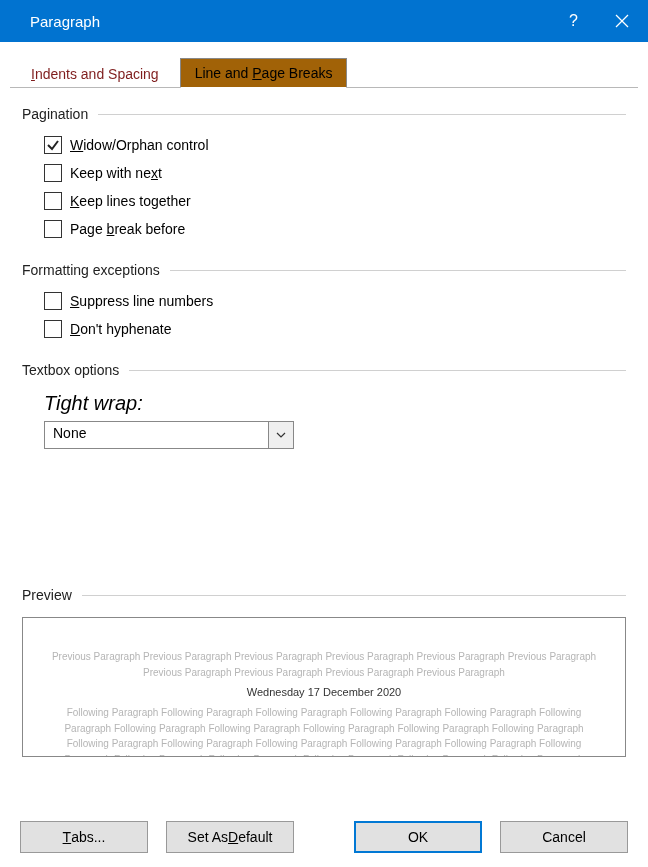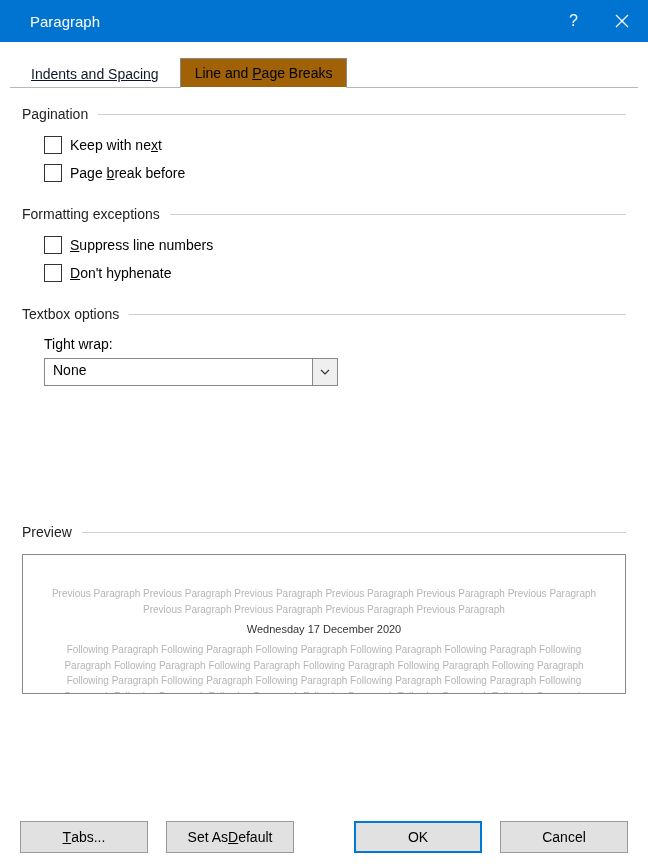--- a/index.html
+++ b/index.html
@@ -66,22 +66,21 @@
   .tabstrip .tab {
     padding: 6px 14px 6px 14px;
     border: 1px solid transparent;
     border-bottom: none;
     position: relative;
     top: 1px;
     font-size: 14px;
     cursor: default;
   }
   .tabstrip .tab.inactive {
-    color: #0f172a;
-    text-decoration: underline;
+    color: #7f1d1d;
   }
   .tabstrip .tab.active {
     border: 1px solid #888;
     border-bottom: 1px solid #fff;
     background: #a16207;
   }
   .tabstrip .tab .ul { text-decoration: underline; }
 
   .tabpanel {
     padding: 18px 12px 10px 12px;
@@ -122,24 +121,24 @@
   .checkbox svg { display: none; }
   .checkbox.checked svg { display: block; }
   .checkrow .lbl { font-size: 14px; }
   .checkrow .lbl .ul { text-decoration: underline; }
 
   .section-gap { height: 14px; }
 
   .tightwrap-row {
     margin: 2px 0 8px 22px;
   }
-  .tightwrap-row .tw-label { font-size: 14px; margin-bottom: 6px; }
+  .tightwrap-row .tw-label { font-size: 20px; margin-bottom: 6px; font-style: italic; }
   .combo {
     display: flex;
-    width: 294px;
+    width: 250px;
     height: 28px;
     margin-left: 0;
   }
   .combo .combo-text {
     flex: 1;
     border: 1px solid #888;
     border-right: none;
     padding: 3px 8px;
     font-size: 14px;
     background: #fff;
@@ -228,22 +227,34 @@
   </div>
 
   <div class="tabpanel">
 
     <div class="section-header">
       <div class="label">Pagination</div>
       <div class="line"></div>
     </div>
 
     <div class="checkrow">
+      <span class="checkbox checked">
+          <svg width="14" height="14" viewBox="0 0 14 14">
+            <polyline points="2,7 6,11 12,3" fill="none" stroke="#222" stroke-width="2"></polyline>
+          </svg>
+        </span>
+      <span class="lbl"><span></span><span class="ul">W</span><span>idow/Orphan control</span></span>
+    </div>
+    <div class="checkrow">
       <span class="checkbox"></span>
       <span class="lbl"><span>Keep with ne</span><span class="ul">x</span><span>t</span></span>
+    </div>
+    <div class="checkrow">
+      <span class="checkbox"></span>
+      <span class="lbl"><span></span><span class="ul">K</span><span>eep lines together</span></span>
     </div>
     <div class="checkrow">
       <span class="checkbox"></span>
       <span class="lbl"><span>Page </span><span class="ul">b</span><span>reak before</span></span>
     </div>
 
     <div class="section-gap"></div>
 
     <div class="section-header">
       <div class="label">Formatting exceptions</div>

